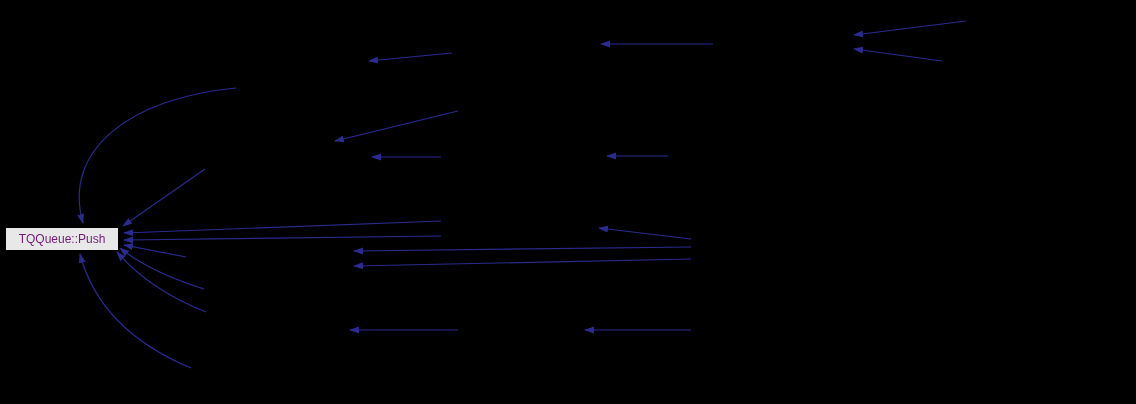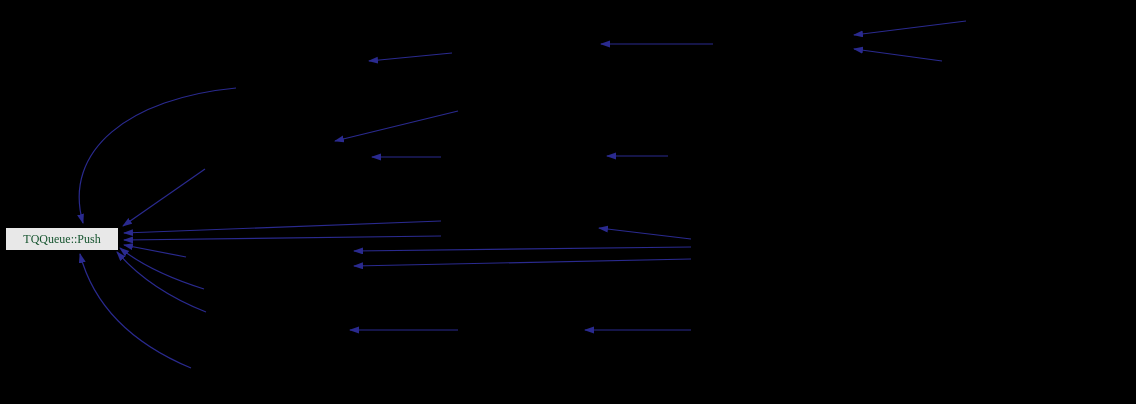--- a/index.html
+++ b/index.html
@@ -59,16 +59,16 @@
         <path d="M691,259 L354,266" fill="none" stroke="#2a2a8f" stroke-width="1.2" marker-end="url(#arrow)"></path>
         <path d="M186,257 L124,245" fill="none" stroke="#2a2a8f" stroke-width="1.2" marker-end="url(#arrow)"></path>
         <path d="M204,289 Q150,272 120,248" fill="none" stroke="#2a2a8f" stroke-width="1.2" marker-end="url(#arrow)"></path>
         <path d="M206,312 Q150,290 117,252" fill="none" stroke="#2a2a8f" stroke-width="1.2" marker-end="url(#arrow)"></path>
         <path d="M191,368 Q100,330 80,254" fill="none" stroke="#2a2a8f" stroke-width="1.2" marker-end="url(#arrow)"></path>
         <path d="M458,330 L350,330" fill="none" stroke="#2a2a8f" stroke-width="1.2" marker-end="url(#arrow)"></path>
         <path d="M691,330 L585,330" fill="none" stroke="#2a2a8f" stroke-width="1.2" marker-end="url(#arrow)"></path>
       </g>
   </svg>
 
-  <div id="push-node" style="left: 5px; top: 227px; width: 114px; height: 24px; background: rgb(232, 232, 232); border: 1px solid rgb(0, 0, 0); color: #14532d; font-family: Liberation Serif, serif;">
+  <div id="push-node" style="left: 5px; top: 227px; width: 114px; height: 24px; background: rgb(232, 232, 232); border: 1px solid rgb(0, 0, 0); color: #701a75;">
     <span>TQQueue::Push</span>
   </div>
 </div>
 
 </body></html>

